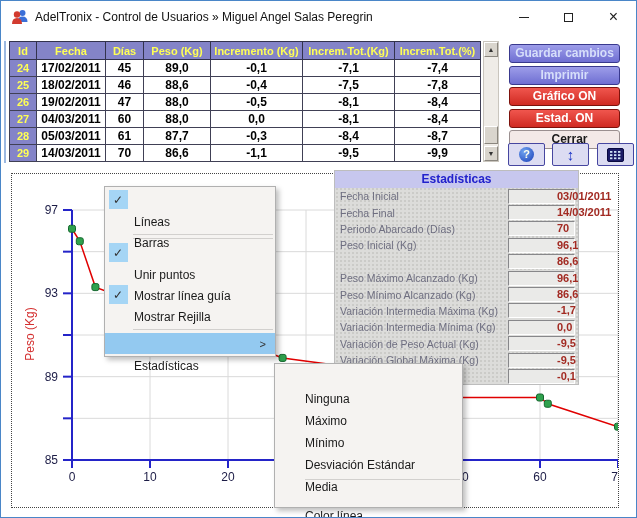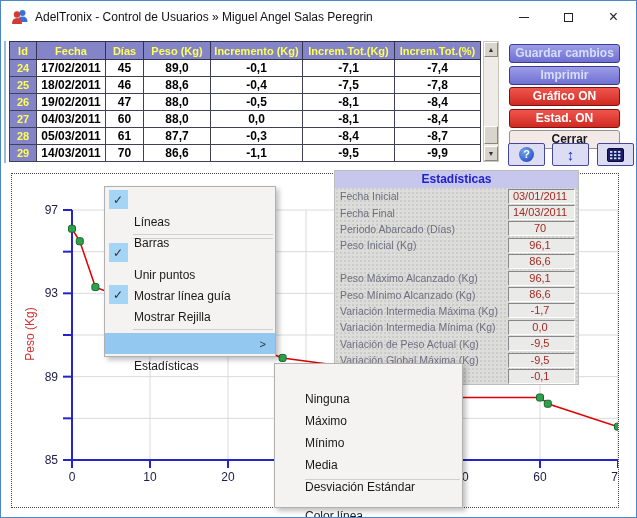--- a/index.html
+++ b/index.html
@@ -58,21 +58,21 @@
     background-image: radial-gradient(#cbcbc8 0.8px, transparent 0.8px);
     background-size:4px 4px;
     border:1px solid #bdbdbd;
   }
   .stats-header { height:17px; background:#c7c7ee; color:#2222cc; font-weight:bold; font-size:12px; text-align:center; line-height:17px; }
   .stat-row { display:flex; align-items:center; height:16.4px; padding-left:5px; padding-right:3px; }
   .stat-label { font-size:10.5px; color:#6e6e80; white-space:nowrap; overflow:hidden; }
   .stat-value {
     margin-left:auto; width:67px; height:15px; background:#eaeae8;
     border:1px solid; border-color:#87878a #ffffff #ffffff #87878a;
-    color:#a22a22; font-size:11px; font-weight:normal; text-align:center; line-height:13px; padding-right:3px;
+    color:#a22a22; font-size:11px; font-weight:bold; text-align:left; line-height:13px; padding-right:3px;padding-left:48px;
   }
 
   
   .menu { position:absolute; background:#f5f3f1; border:1px solid #b0b0b0; box-shadow:3px 3px 5px rgba(0,0,0,0.25); padding:2px 0; z-index:3; }
   #context-menu { left:103px; top:185px; width:172px; }
   #sub-menu { left:273px; top:362px; width:189px; z-index:4; }
   .menu-item { height:21px; display:flex; align-items:center; font-size:12px; color:#1a1a1a; position:relative; }
   #sub-menu .menu-item { height:22px; }
   .menu-gutter { width:26px; height:21px; display:flex; align-items:center; justify-content:center; flex:none; }
   .check-box { width:19px; height:19px; background:#a5d5f5; display:flex; align-items:center; justify-content:center; font-size:12px; color:#333; }
@@ -385,22 +385,22 @@
     <div class="menu-item">
       <span class="menu-label">Ninguna</span>
     </div>
     <div class="menu-item">
       <span class="menu-label">Máximo</span>
     </div>
     <div class="menu-item">
       <span class="menu-label">Mínimo</span>
     </div>
     <div class="menu-item">
+      <span class="menu-label">Desviación Estándar</span>
+    </div>
+    <div class="menu-item">
       <span class="menu-label">Media</span>
     </div>
-    <div class="menu-item">
-      <span class="menu-label">Desviación Estándar</span>
-    </div>
     <div class="menu-sep"></div>
     <div class="menu-item">
       <span class="menu-label">Color línea</span>
     </div>
   </div>
 
 </body></html>

